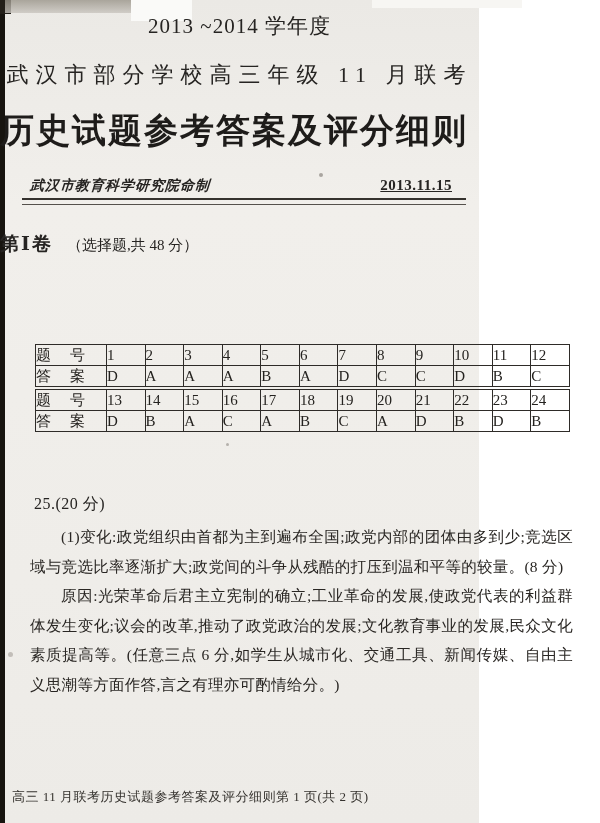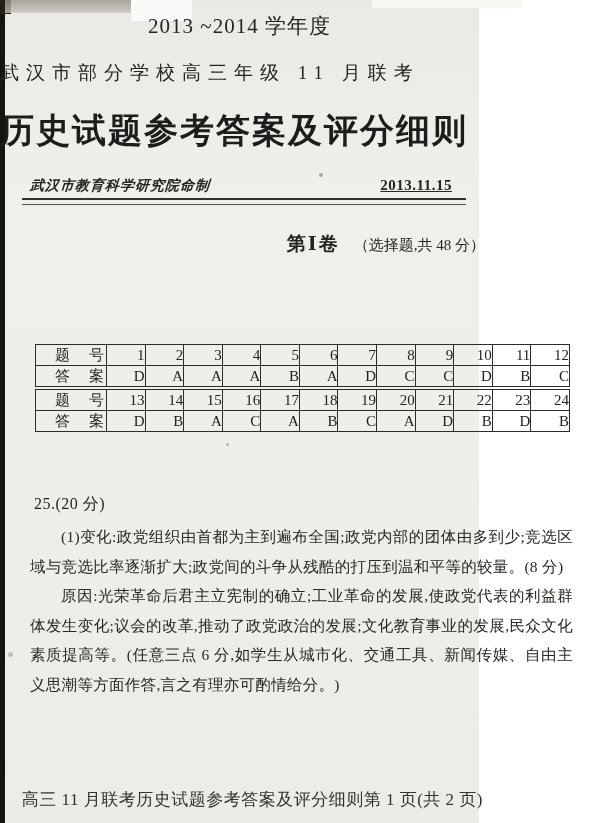--- a/index.html
+++ b/index.html
@@ -25,78 +25,78 @@
   .speck-2 { position:absolute; left:8px;  top:652px; width:5px; height:5px; border-radius:50%; background:#c2beb9; }
   .speck-3 { position:absolute; left:226px; top:443px; width:3px; height:3px; border-radius:50%; background:#b5b1ac; }
 
   
   .school-year {
     position:absolute; top:12px; left:0; width:100%;
     text-align:center; font-size:21px; font-weight:500; letter-spacing:1px;
   }
   .exam-title {
     position:absolute; top:60px; left:0; width:100%;
-    text-align:left; font-size:19px; font-weight:500; letter-spacing:7px;
+    text-align:center; font-size:22px; font-weight:500; letter-spacing:7px;
   }
   .doc-title {
     position:absolute; top:108px; left:0; width:100%;
     text-align:left; font-size:34px; font-weight:700; letter-spacing:2px;
     font-family:"Liberation Sans","DejaVu Sans",sans-serif; color:#1e1c1a;
   }
   .meta-row {
     position:absolute; top:177px; left:30px; right:27px;
     display:flex; justify-content:space-between; align-items:baseline;
   }
   .issuer { font-size:14px; font-weight:700; font-style:italic; letter-spacing:1px; transform:skewX(-4deg); }
   .doc-date { font-size:15px; font-weight:600; letter-spacing:.5px;text-decoration:underline; }
   .double-rule {
     position:absolute; top:198px; left:22px; right:13px; height:7px;
     border-top:2.5px solid #35322e; border-bottom:1.5px solid #55514c;
   }
 
   
-  .section-heading { position:absolute; left:6px; width:100%; text-align:right;padding-left:20px; }
+  .section-heading { position:absolute; left:0; width:100%; text-align:left; }
   .sh-1 { top:231px; }
   .sh-2 { top:452px; }
   .section-heading .kanji { font-size:19px; font-weight:700; letter-spacing:2px; }
   .section-heading .note  { font-size:15px; font-weight:500; margin-left:14px; }
 
   
   .instruction {
     position:absolute; top:295px; left:28px; width:547px;
     font-family:"Liberation Sans","DejaVu Sans",sans-serif;
     font-size:15px; font-weight:700; line-height:30px;
     padding-left:30px; text-indent:-30px; text-align:justify; color:#23211f;
   }
 
   
   .tables-wrap { position:absolute; top:344px; left:35px; width:535px; }
   table.answers { border-collapse:collapse; width:535px; table-layout:fixed; }
   table.answers + table.answers { margin-top:2px; }
   table.answers td {
     border:1.6px solid #2e2b28; height:21px; padding:0;
-    text-align:right; vertical-align:middle;
+    text-align:left; vertical-align:middle;
     font-size:15px; color:#24221f;font-family:Liberation Serif, serif;
   }
   table.answers td.label-cell { font-size:15px; letter-spacing:2px; }
   col.label-col { width:71px; }
 
   
   .q-number { position:absolute; top:494px; left:34px; font-size:16px; letter-spacing:.5px; }
   .answers-body {
     position:absolute; top:522px; left:30px; width:543px;
     font-size:15.5px; line-height:29.5px; letter-spacing:.3px;
     text-align:justify; color:#292623;
   }
   .answers-body p { text-indent:2em; }
 
   
   .page-footer {
-    position:absolute; top:788px; left:4px; width:100%;
-    text-align:right; font-size:17px; color:#35322e; letter-spacing:.5px;
+    position:absolute; top:788px; left:12px; width:100%;
+    text-align:left; font-size:13px; color:#35322e; letter-spacing:.5px;
   }
 </style>
 </head>
 <body>
 
 <div class="page">
 
   <div class="edge-left"></div>
   <div class="corner-tl"></div>
   <div class="top-band"></div>

